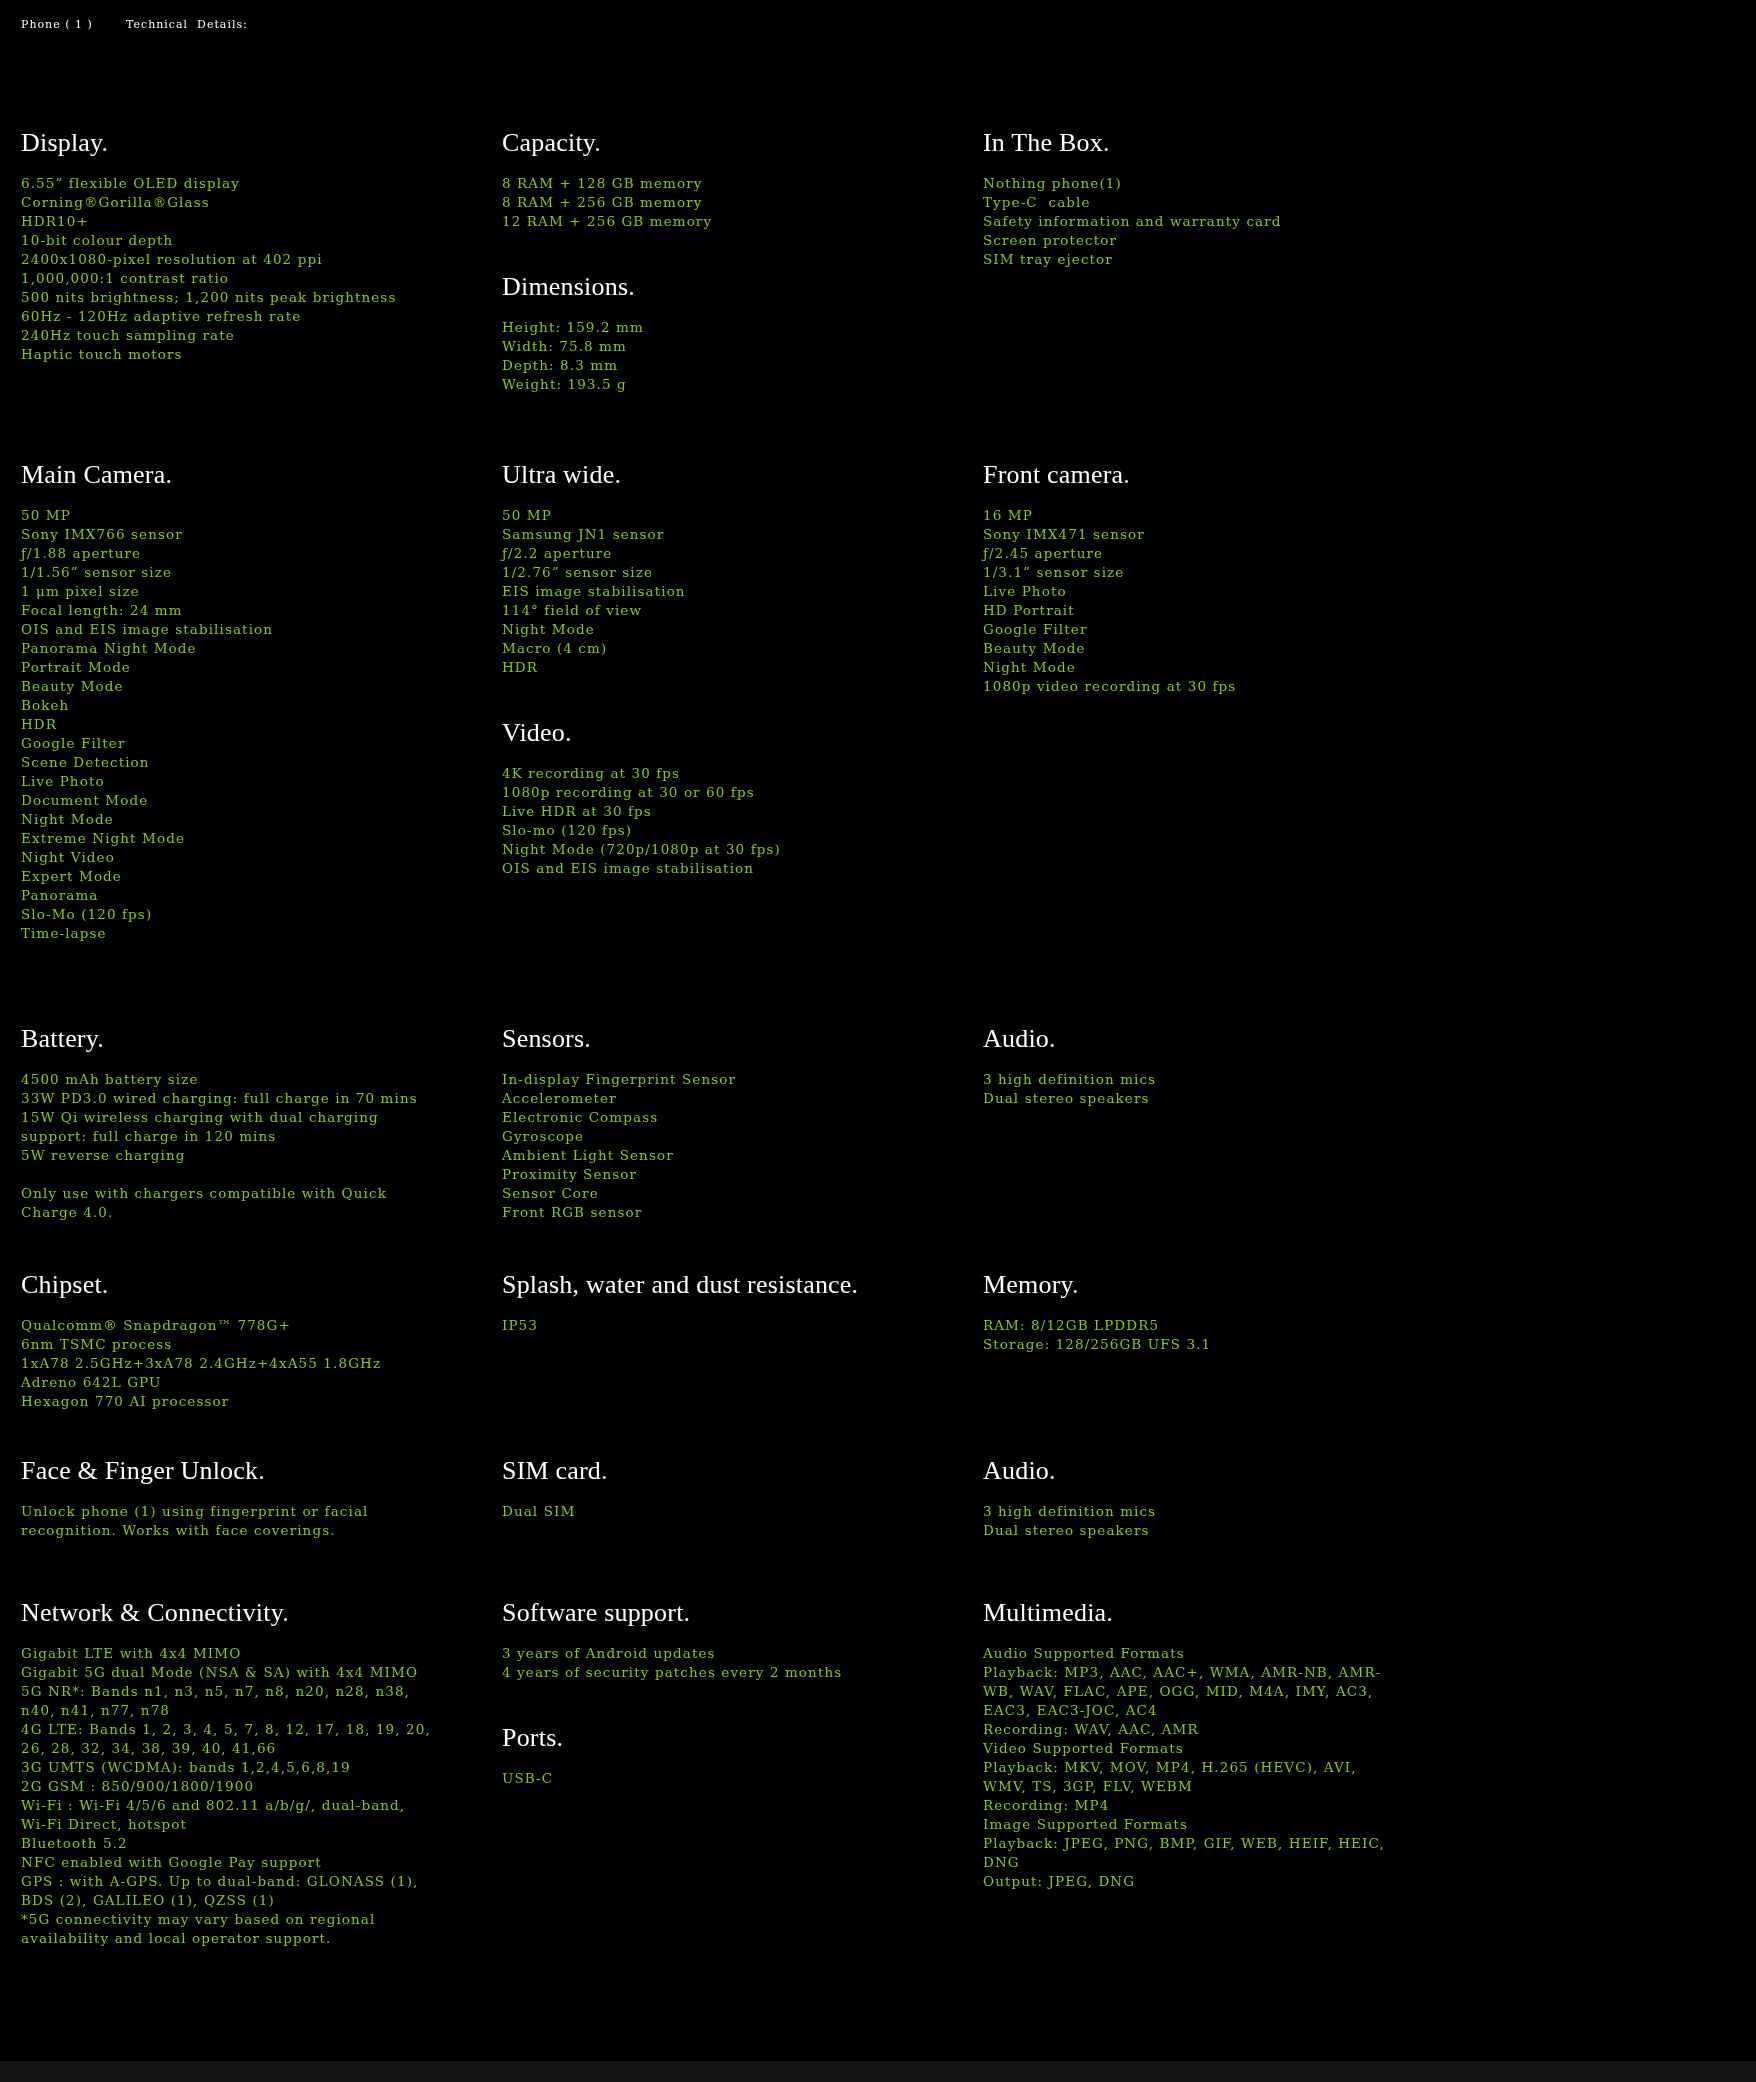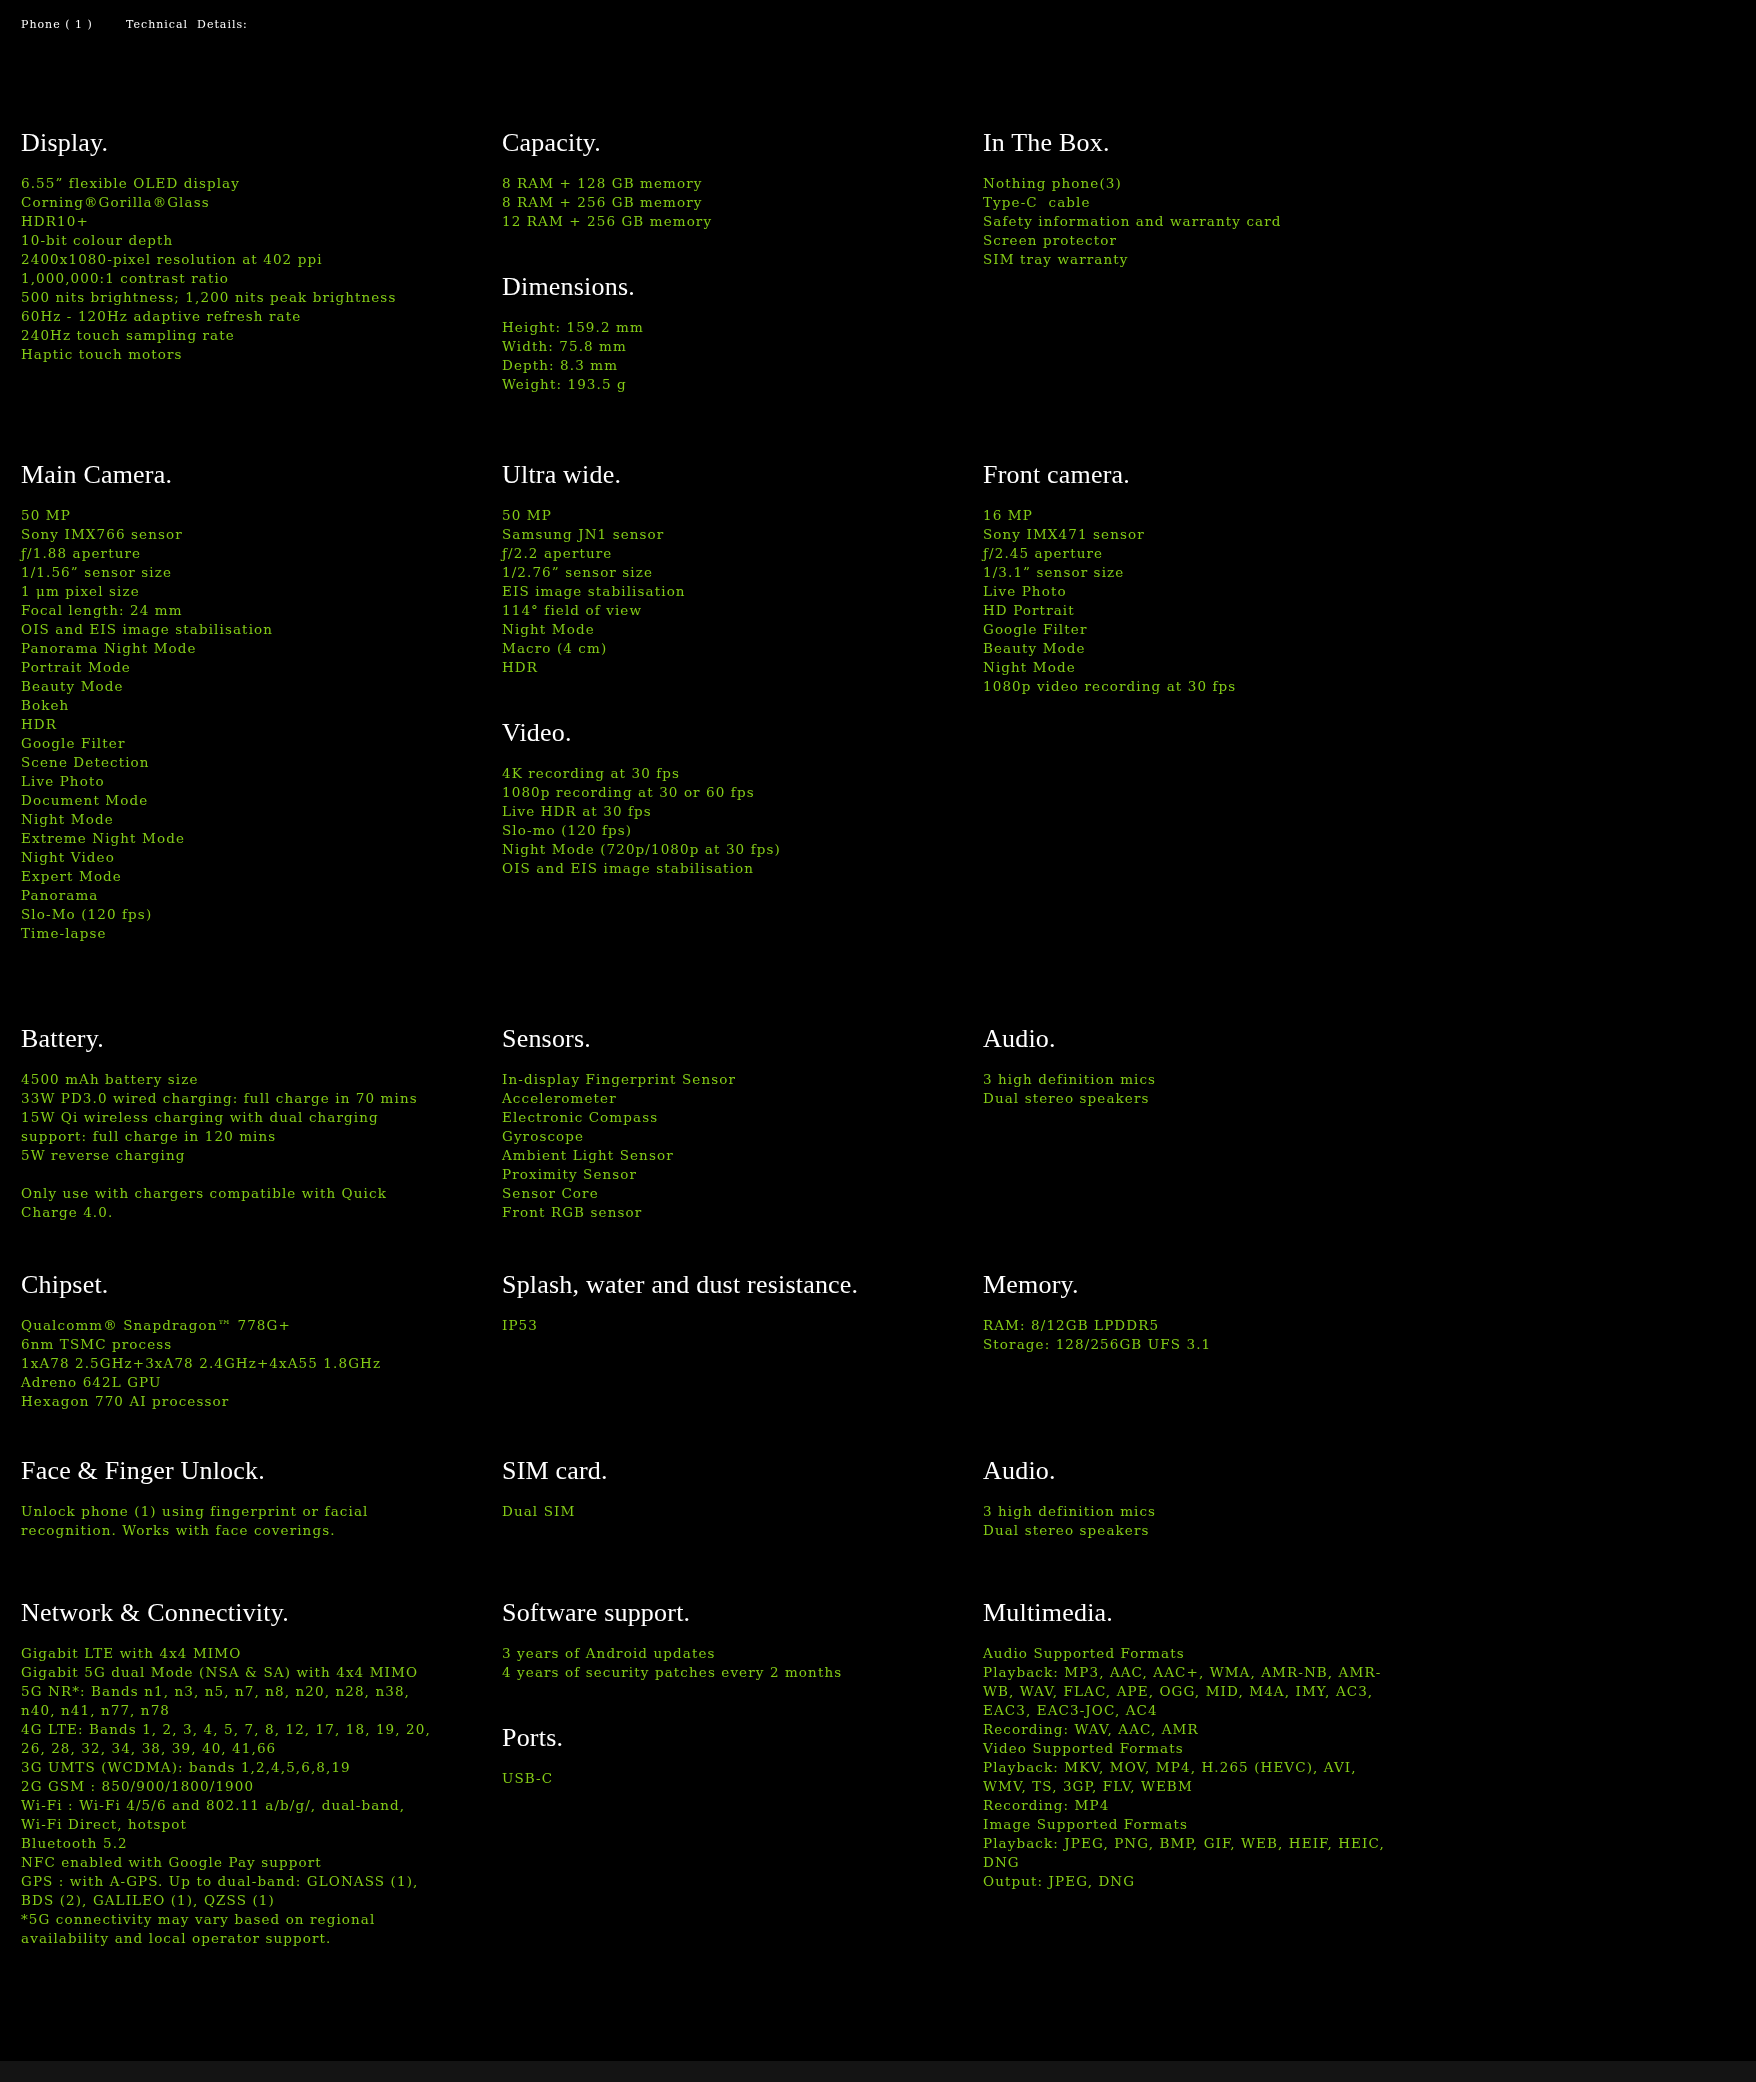--- a/index.html
+++ b/index.html
@@ -77,21 +77,21 @@
         <div class="lines"><div class="line">8 RAM + 128 GB memory</div><div class="line">8 RAM + 256 GB memory</div><div class="line">12 RAM + 256 GB memory</div></div>
       </section>
       <section class="spec">
         <h2 class="h">Dimensions.</h2>
         <div class="lines"><div class="line">Height: 159.2 mm</div><div class="line">Width: 75.8 mm</div><div class="line">Depth: 8.3 mm</div><div class="line">Weight: 193.5 g</div></div>
       </section>
     </div>
     <div class="cell">
       <section class="spec">
         <h2 class="h">In The Box.</h2>
-        <div class="lines"><div class="line">Nothing phone(3)</div><div class="line">Type-C  cable</div><div class="line">Safety information and warranty card</div><div class="line">Screen protector</div><div class="line">SIM tray warranty</div></div>
+        <div class="lines"><div class="line">Nothing phone(1)</div><div class="line">Type-C  cable</div><div class="line">Safety information and warranty card</div><div class="line">Screen protector</div><div class="line">SIM tray ejector</div></div>
       </section>
     </div>
   </div>
 
   <div class="row" style="top:461px">
     <div class="cell">
       <section class="spec">
         <h2 class="h">Main Camera.</h2>
         <div class="lines"><div class="line">50 MP</div><div class="line">Sony IMX766 sensor</div><div class="line">ƒ/1.88 aperture</div><div class="line">1/1.56” sensor size</div><div class="line">1 μm pixel size</div><div class="line">Focal length: 24 mm</div><div class="line">OIS and EIS image stabilisation</div><div class="line">Panorama Night Mode</div><div class="line">Portrait Mode</div><div class="line">Beauty Mode</div><div class="line">Bokeh</div><div class="line">HDR</div><div class="line">Google Filter</div><div class="line">Scene Detection</div><div class="line">Live Photo</div><div class="line">Document Mode</div><div class="line">Night Mode</div><div class="line">Extreme Night Mode</div><div class="line">Night Video</div><div class="line">Expert Mode</div><div class="line">Panorama</div><div class="line">Slo-Mo (120 fps)</div><div class="line">Time-lapse</div></div>
       </section>

